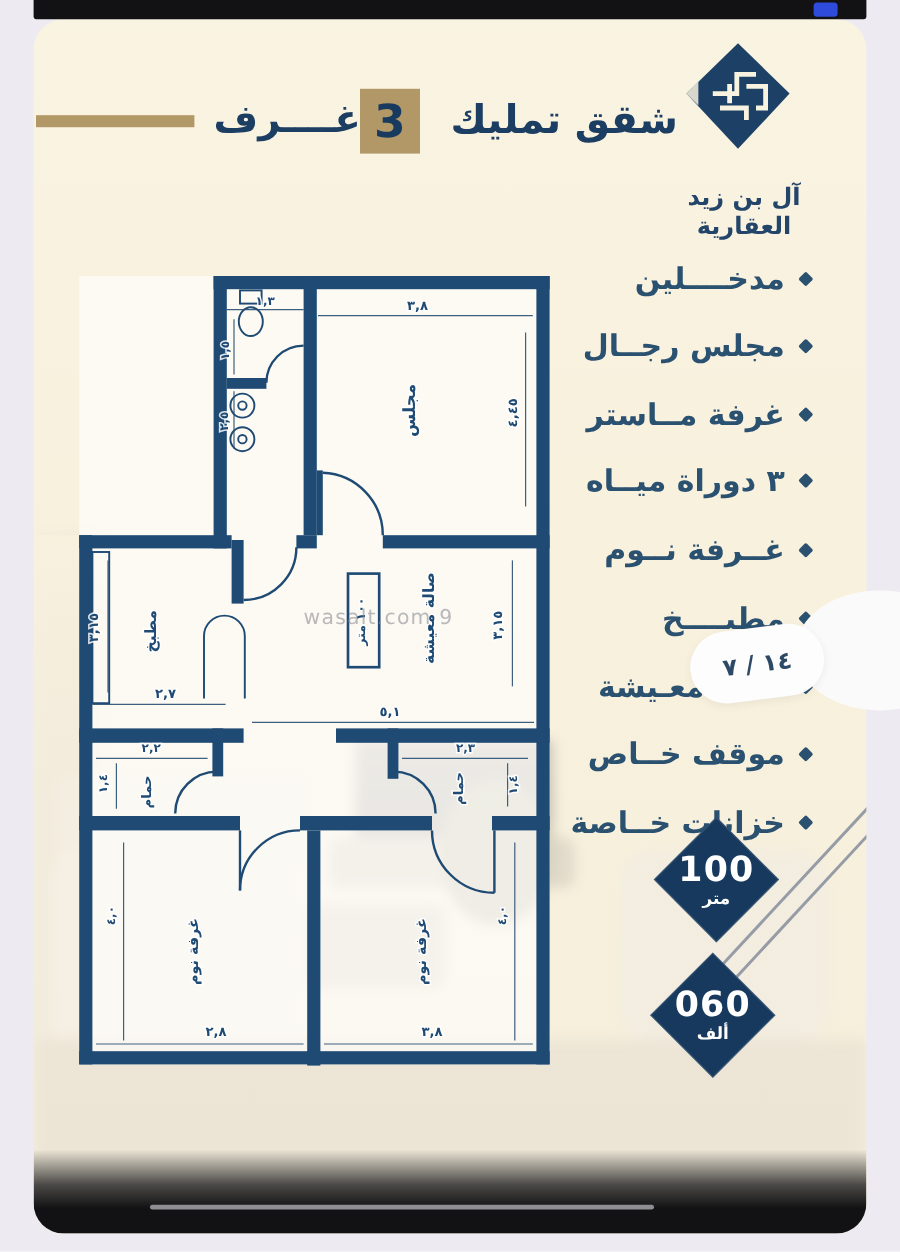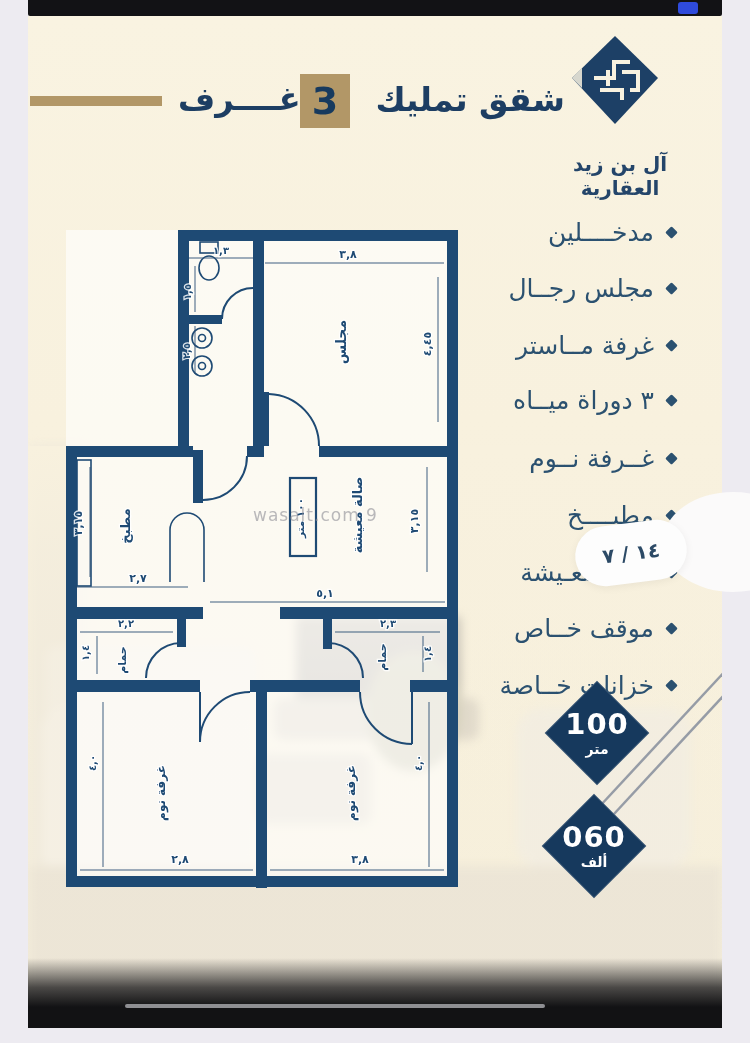--- a/index.html
+++ b/index.html
@@ -6,41 +6,41 @@
   .page{position:relative;width:750px;height:1043px;background:#edebf1;overflow:hidden;
         font-family:"DejaVu Sans","Liberation Sans",sans-serif;}
   
   .topbar{position:absolute;left:28px;top:0;width:694px;height:16px;background:#121215;border-radius:0 0 2px 2px;}
   .topbar .blue-ic{position:absolute;right:24px;top:2px;width:20px;height:12px;border-radius:3px;background:#2f4bdc;}
   .bottombar{position:absolute;left:0;bottom:0;width:694px;height:70px;
              background:linear-gradient(180deg,rgba(20,20,22,0) 0%,rgba(20,20,22,.75) 42%,#121214 70%,#121214 100%);z-index:40;}
   .home-ind{position:absolute;left:97px;top:46px;width:420px;height:4px;border-radius:2px;background:#8f8f93;}
   
   .poster{position:absolute;left:28px;top:16px;width:694px;height:1012px;overflow:hidden;
-          background:linear-gradient(180deg,#f9f3e1 0%,#f8f1de 40%,#f5eed9 100%);}
+          background:linear-gradient(180deg,#f9f3e1 0%,#f8f1de 40%,#f5eed9 100%);border-radius:25px;}
   
   .photo{position:absolute;left:0;top:430px;width:694px;height:582px;}
   .photo .shapes{position:absolute;inset:0;filter:blur(5px);}
   .ph{position:absolute;border-radius:10px;}
   .photo .fade{position:absolute;inset:0;background:linear-gradient(180deg,#f8f1de 0%,rgba(248,241,222,.55) 18%,rgba(248,241,222,.28) 40%,rgba(248,241,222,.22) 100%);}
   
   .gold-bar{position:absolute;left:2px;top:80px;width:132px;height:10px;background:#b29767;}
   .rooms-label{position:absolute;left:150px;top:64px;width:120px;text-align:center;
                font-size:32px;font-weight:bold;color:#1d3e63;}
   .rooms-square{position:absolute;left:272px;top:58px;width:50px;height:54px;background:#b29767;
                 display:flex;align-items:center;justify-content:center;}
   .rooms-square span{font-size:38px;font-weight:bold;color:#173a5e;}
   .title-main{position:absolute;left:332px;top:64px;width:205px;text-align:right;
               font-size:33px;font-weight:bold;color:#1d3e63;direction:rtl;}
   .logo{position:absolute;left:542px;top:18px;width:90px;height:110px;}
   .logo-caption{position:absolute;left:512px;top:136px;width:160px;text-align:center;
                 font-size:20px;font-weight:bold;color:#24456a;direction:rtl;}
   
   .feat{position:absolute;right:46px;height:36px;display:flex;align-items:center;gap:13px;
-        direction:rtl;color:#2b5170;font-size:25px;font-weight:normal;z-index:20;}
+        direction:rtl;color:#2b5170;font-size:25px;font-weight:bold;z-index:20;}
   .feat .bullet{width:9px;height:9px;background:#2b5170;transform:rotate(45deg);border-radius:1.5px;flex:0 0 auto;}
   
   .plan{position:absolute;left:32px;top:206px;width:400px;height:670px;z-index:10;}
   .plan text{fill:#1e4a74;font-weight:bold;paint-order:stroke;stroke:rgba(255,255,255,.85);stroke-width:2.5px;
              font-family:"DejaVu Sans","Liberation Sans",sans-serif;}
   .watermark{position:absolute;left:225px;top:489px;width:180px;font-size:17px;font-weight:normal;
              color:rgba(140,140,148,.6);z-index:15;letter-spacing:1px;}
   
   .diag-lines{position:absolute;left:560px;top:640px;z-index:18;}
   .badge{position:absolute;width:74px;height:74px;background:#16395d;transform:rotate(45deg);z-index:25;

